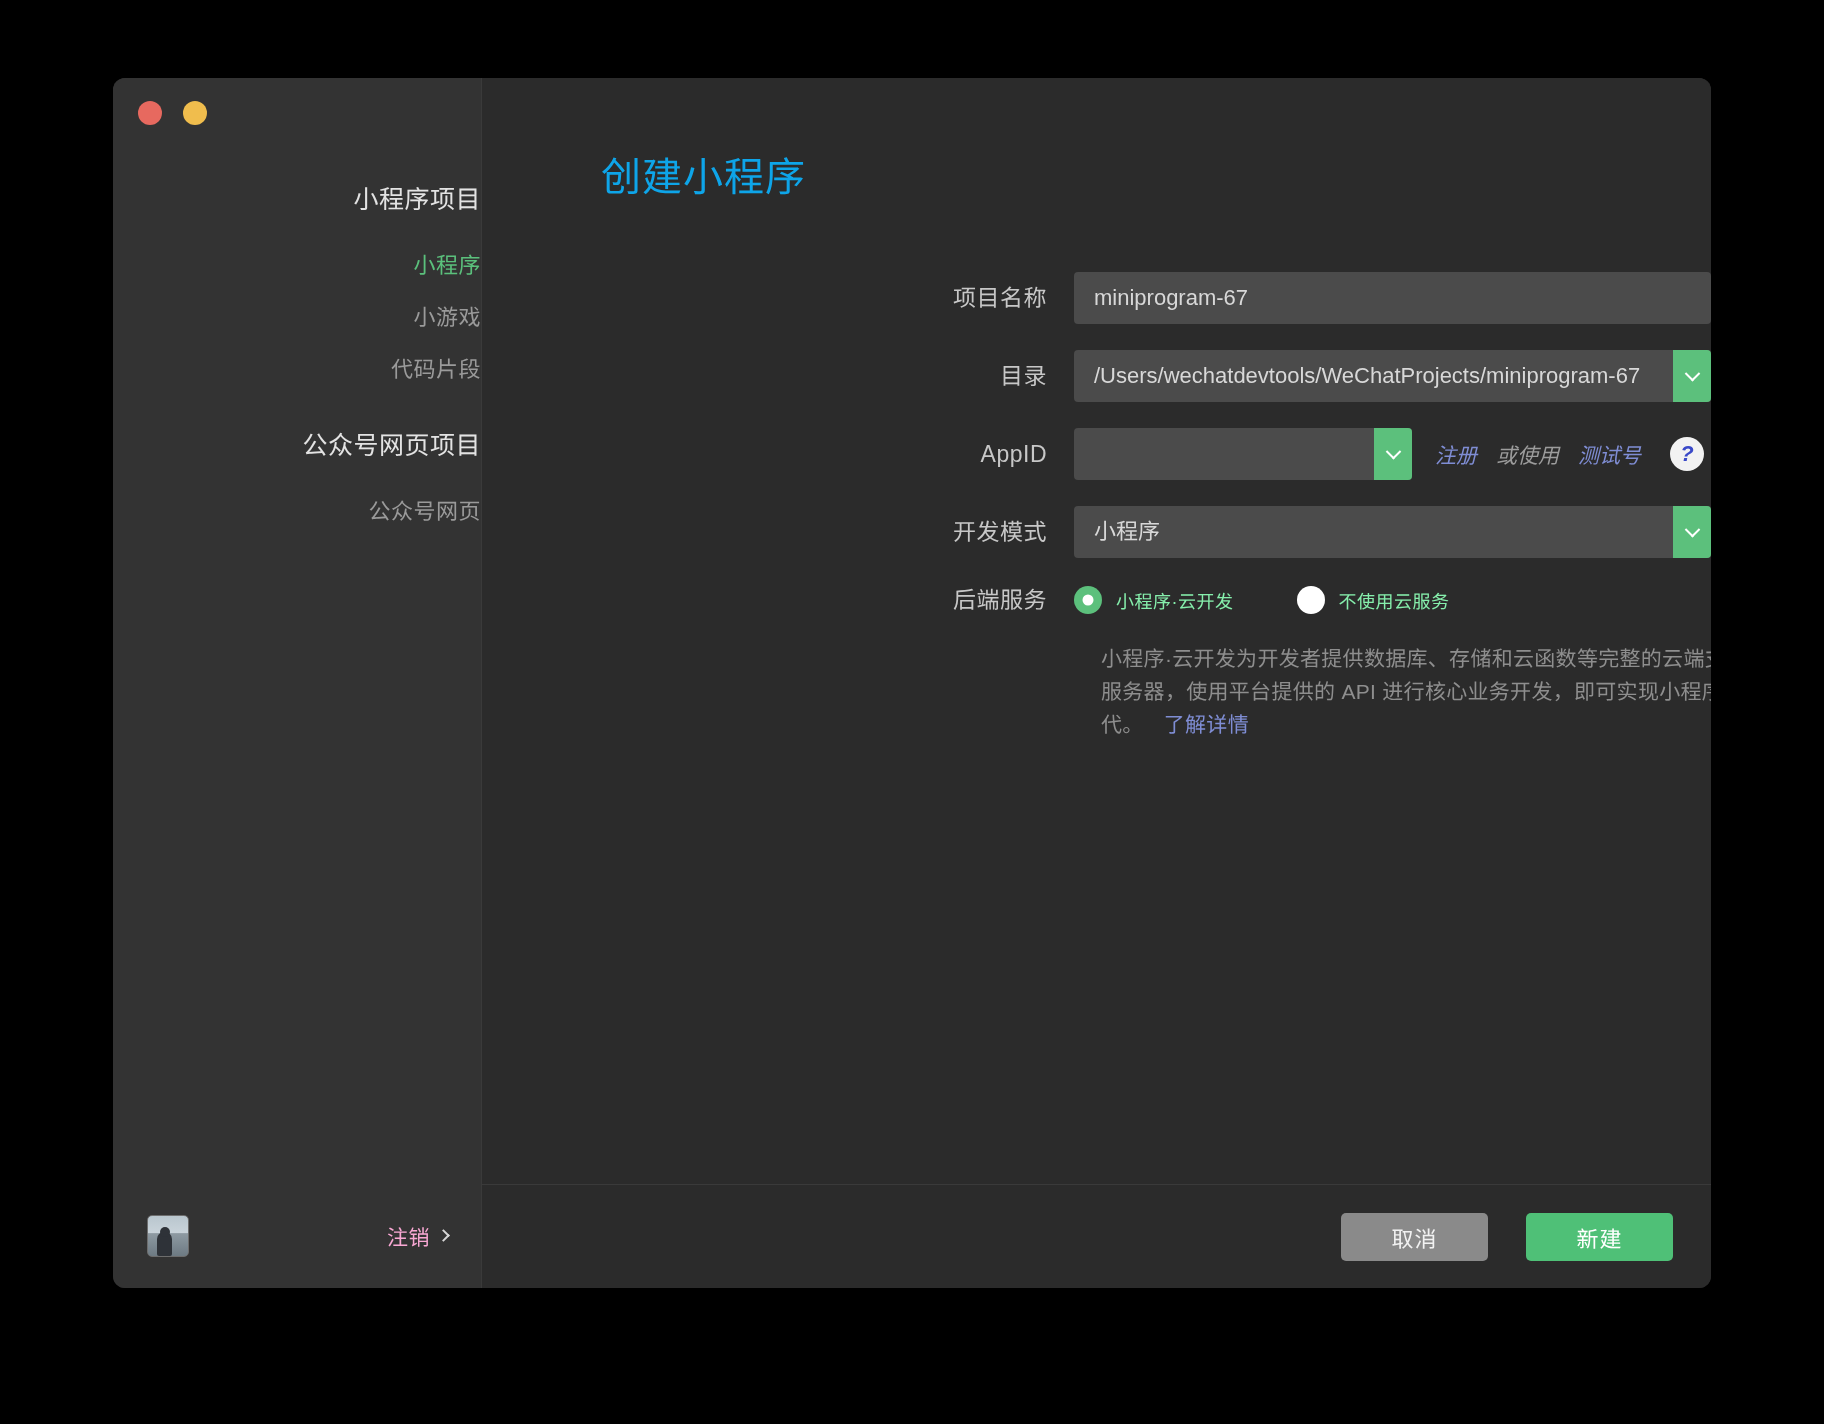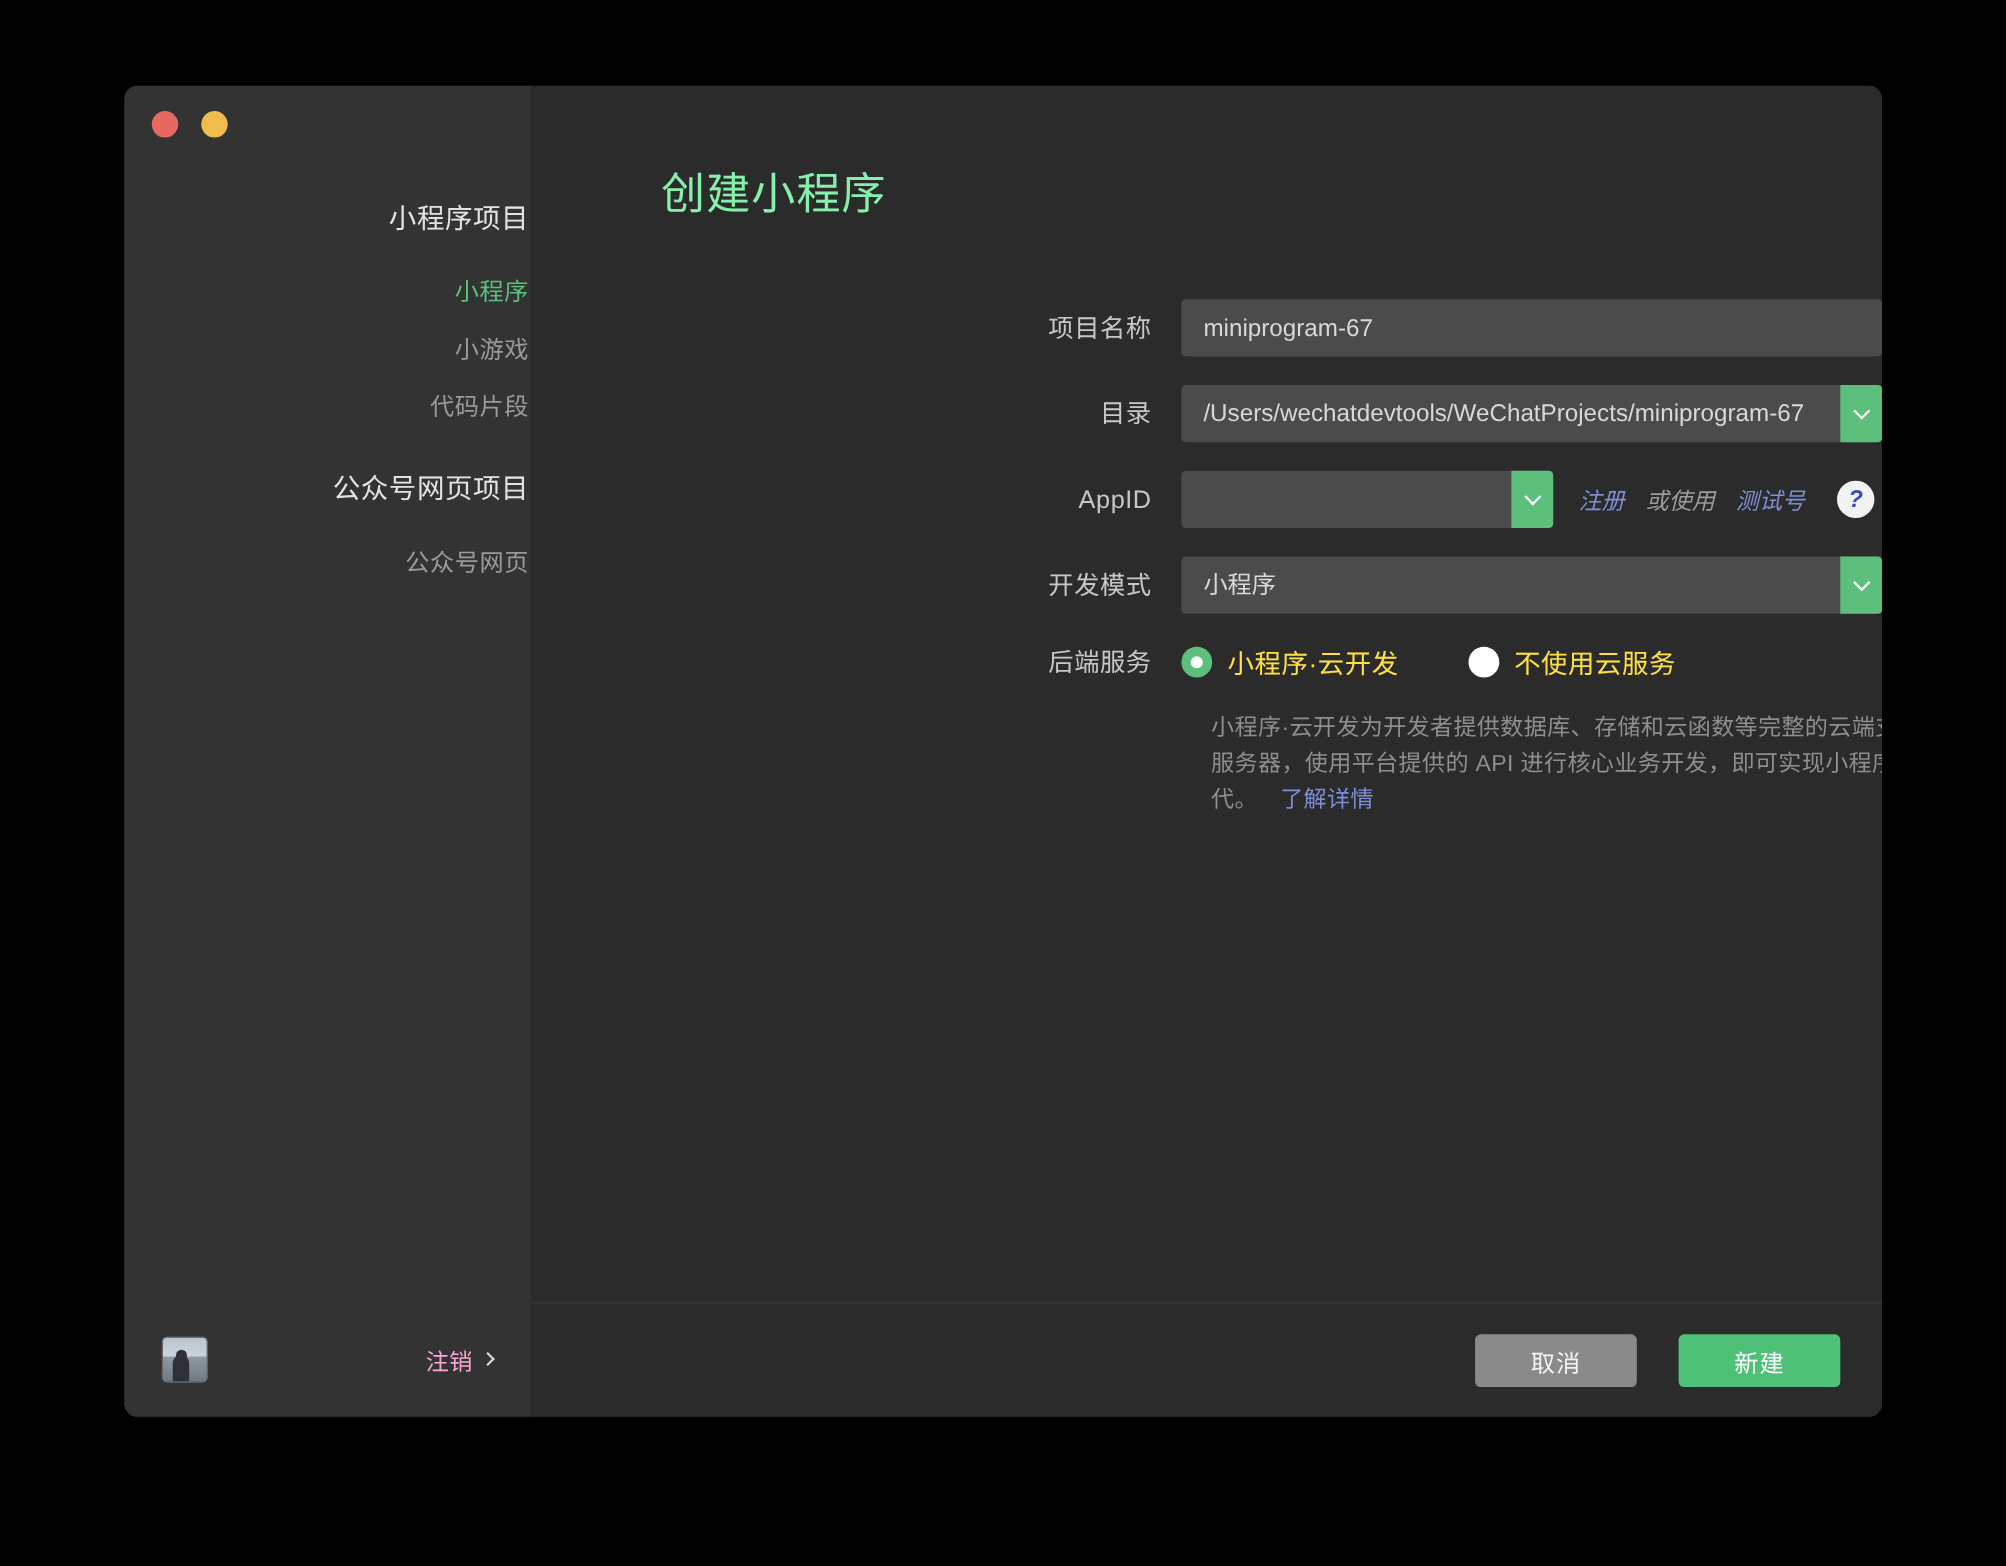--- a/index.html
+++ b/index.html
@@ -134,21 +134,21 @@
     background: #2b2b2b;
     display: flex;
     flex-direction: column;
     min-width: 0;
     border-left: 1px solid #3a3a3a;
   }
 
   .main-scroll { flex: 1; padding: 0 0 0 0; overflow: hidden; }
 
   .page-title {
-    color: #86efac;
+    color: #0ea5e9;
     font-size: 40px;
     font-weight: 400;
     letter-spacing: 1px;
     padding: 72px 0 0 119px;
     line-height: 54px;
   }
 
   .form { padding: 68px 0 0 0; }
 
   .form-row {
@@ -259,21 +259,21 @@
   }
   .radio-dot.checked::after {
     content: "";
     position: absolute;
     left: 50%; top: 50%;
     width: 11px; height: 11px;
     border-radius: 50%;
     background: #ffffff;
     transform: translate(-50%,-50%);
   }
-  .radio-label { color: #fde047; font-size: 24px; letter-spacing: .5px; }
+  .radio-label { color: #86efac; font-size: 18px; letter-spacing: .5px; }
 
   .desc {
     margin-left: 592px;
     padding-left: 27px;
     width: 790px;
     color: #8e8e8e;
     font-size: 21px;
     line-height: 33px;
     margin-top: 16px;
     letter-spacing: .3px;

